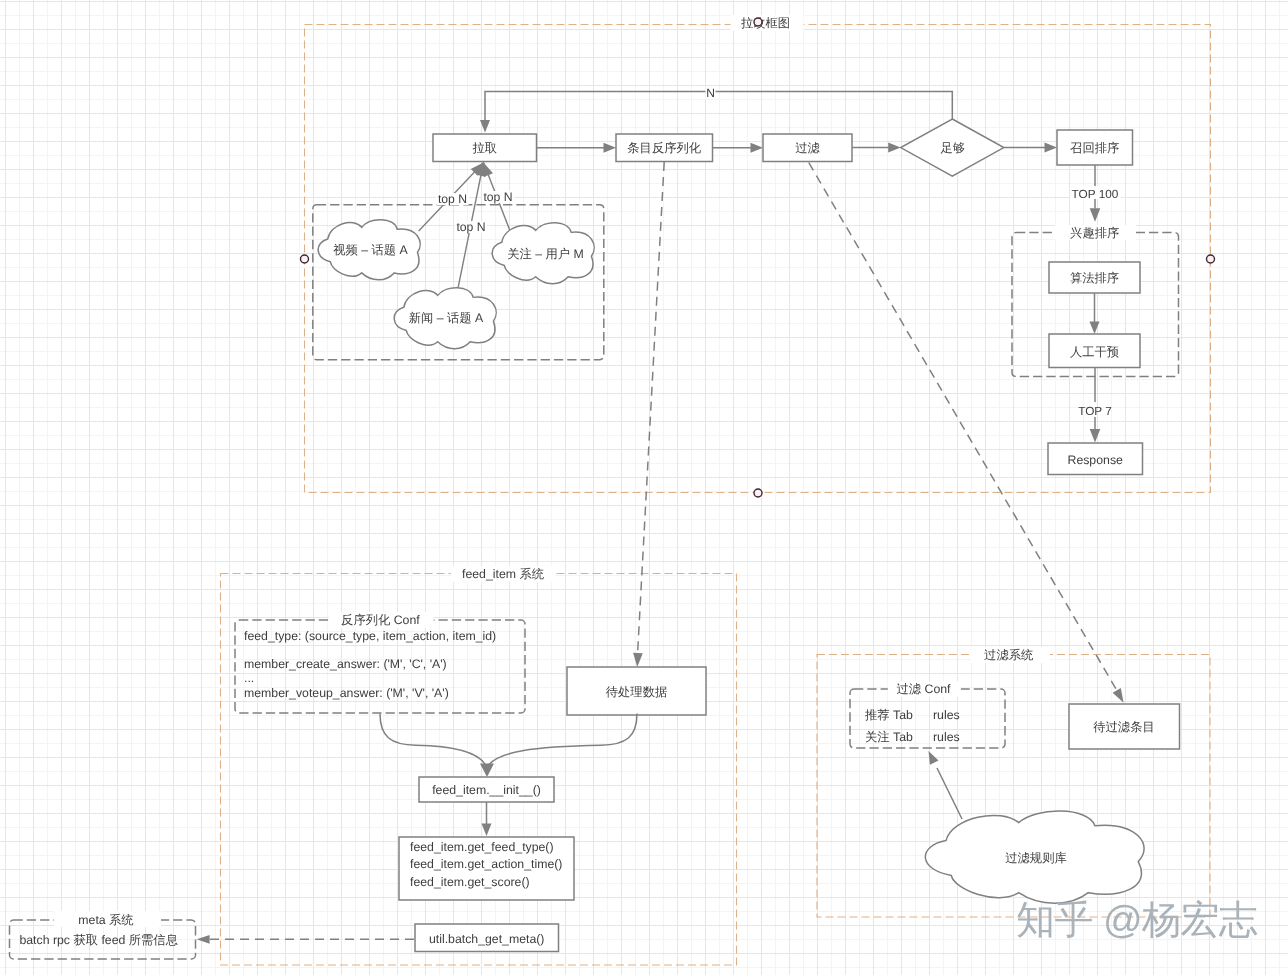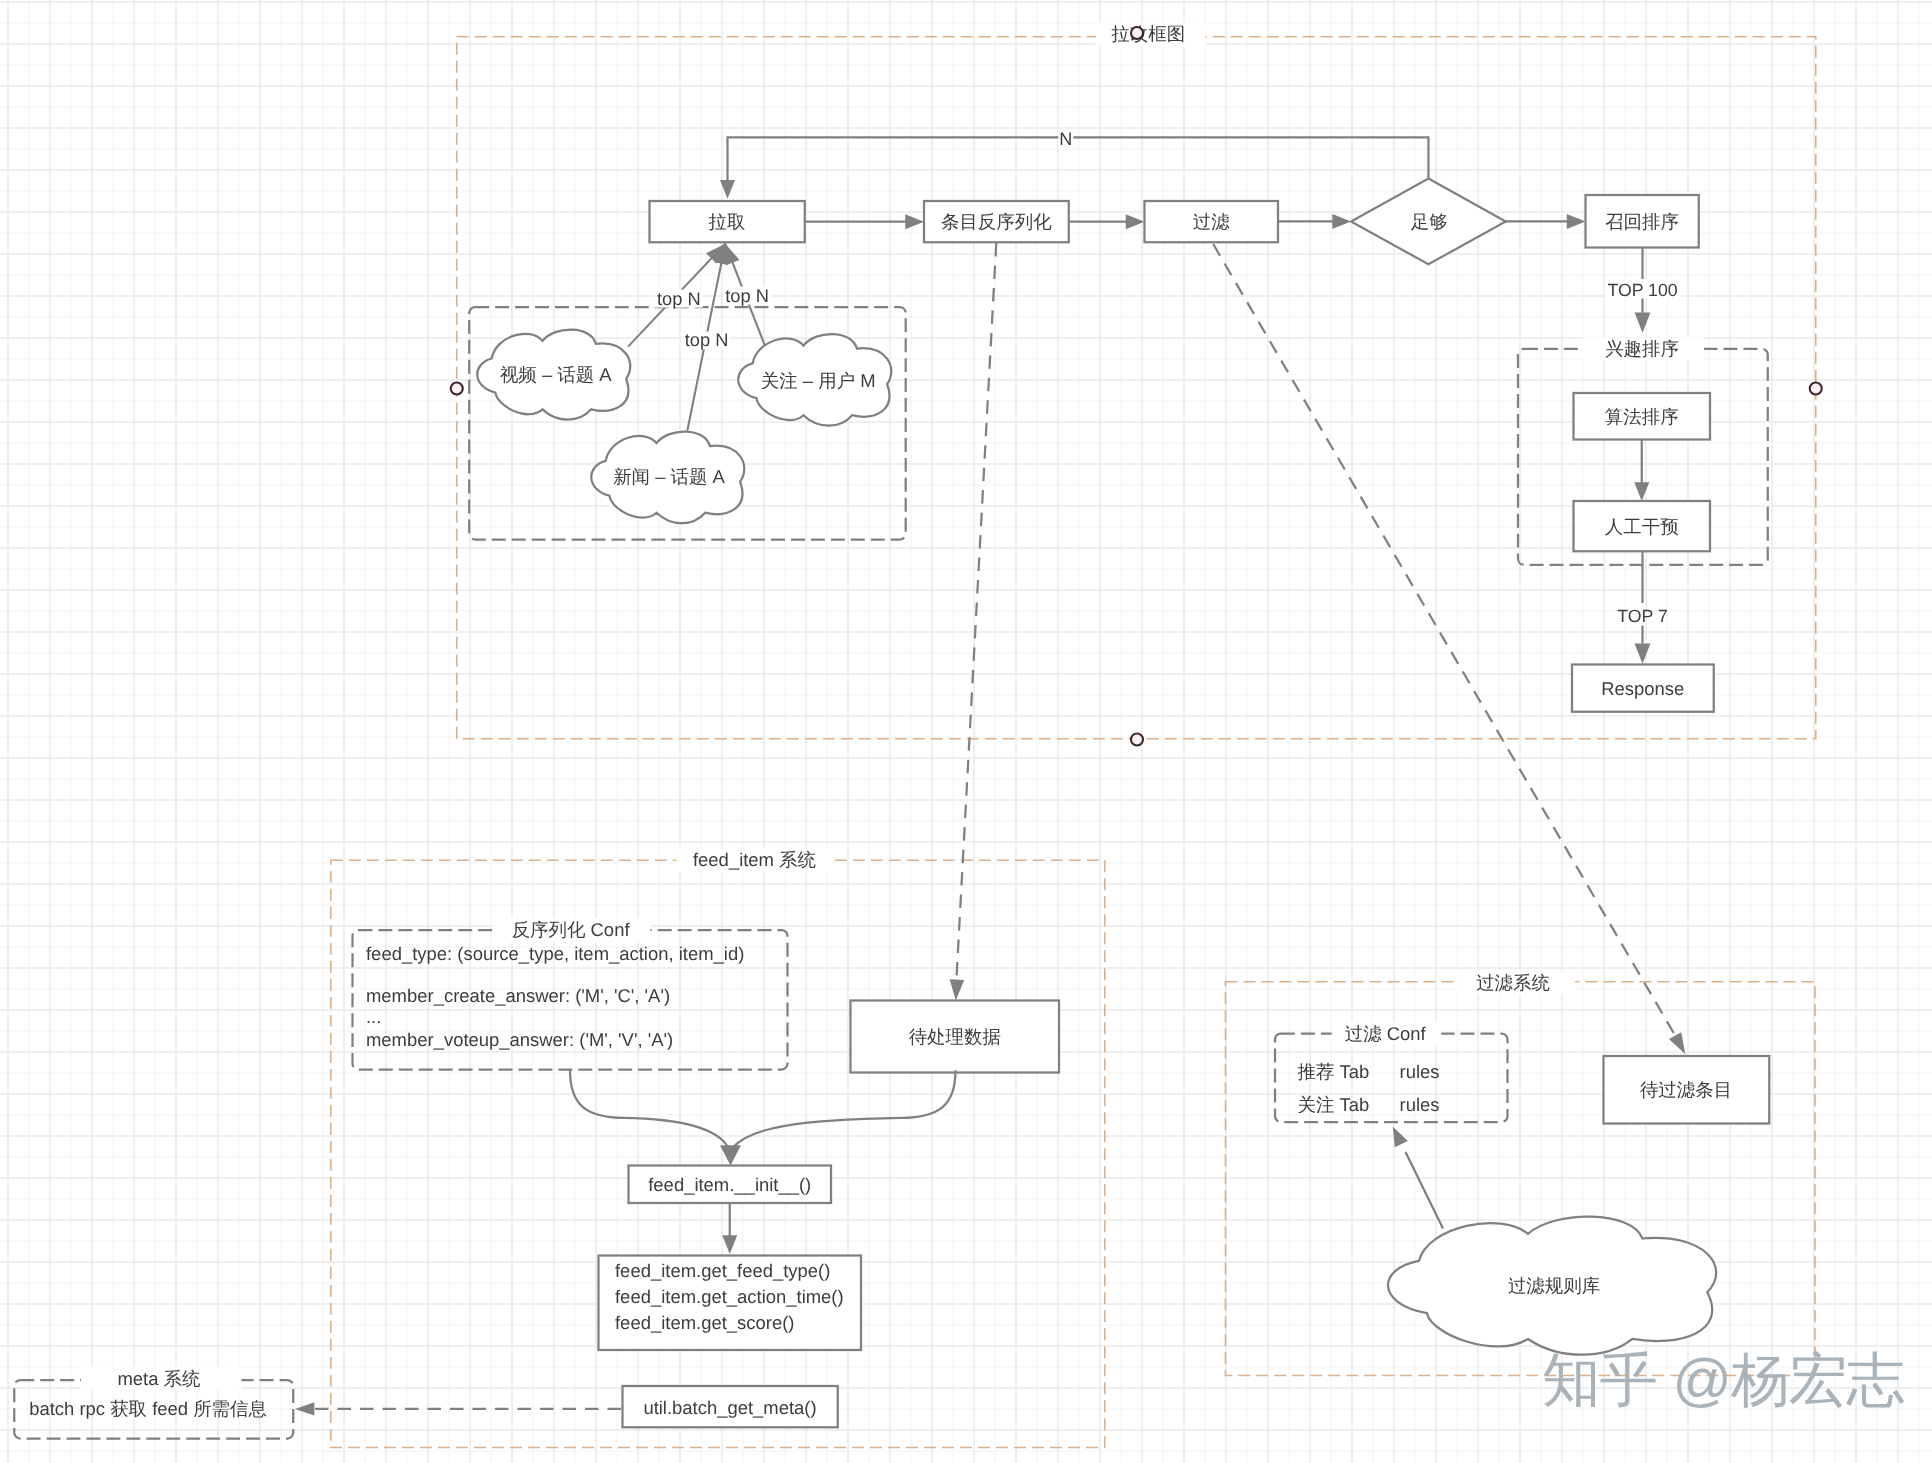--- a/index.html
+++ b/index.html
@@ -12,21 +12,21 @@
       linear-gradient(to right,#e6e6e6 1px,transparent 1px),
       linear-gradient(to bottom,#e6e6e6 1px,transparent 1px),
       linear-gradient(to right,#f4f4f4 1px,transparent 1px),
       linear-gradient(to bottom,#f4f4f4 1px,transparent 1px);
     background-size:28px 28px,28px 28px,14px 14px,14px 14px;
     background-position:5px 1px,5px 1px,5px 1px,5px 1px;
   }
   svg.layer{position:absolute;left:0;top:0;width:1288px;height:975px;overflow:visible;}
   text{font-family:"Liberation Sans",sans-serif;}
   #watermark{position:absolute;left:1016px;top:900px;font-size:39px;color:#aab3b9;
-     letter-spacing:-0.6px;white-space:nowrap;font-weight:300;line-height:42px;margin-left:12px;}
+     letter-spacing:-0.6px;white-space:nowrap;font-weight:300;line-height:42px;}
 </style>
 </head>
 <body>
 
 <div id="canvas">
   <div class="grid"></div>
   <svg class="layer" id="diagram" viewBox="0 0 1288 975">
 <g>
         <rect x="304.5" y="24.5" width="906.0" height="468.0" fill="none" stroke="#ddb088" stroke-width="1.1" stroke-dasharray="8 4"></rect>
         <rect x="730.5" y="15.0" width="73.0" height="16.0" fill="#ffffff"></rect>

